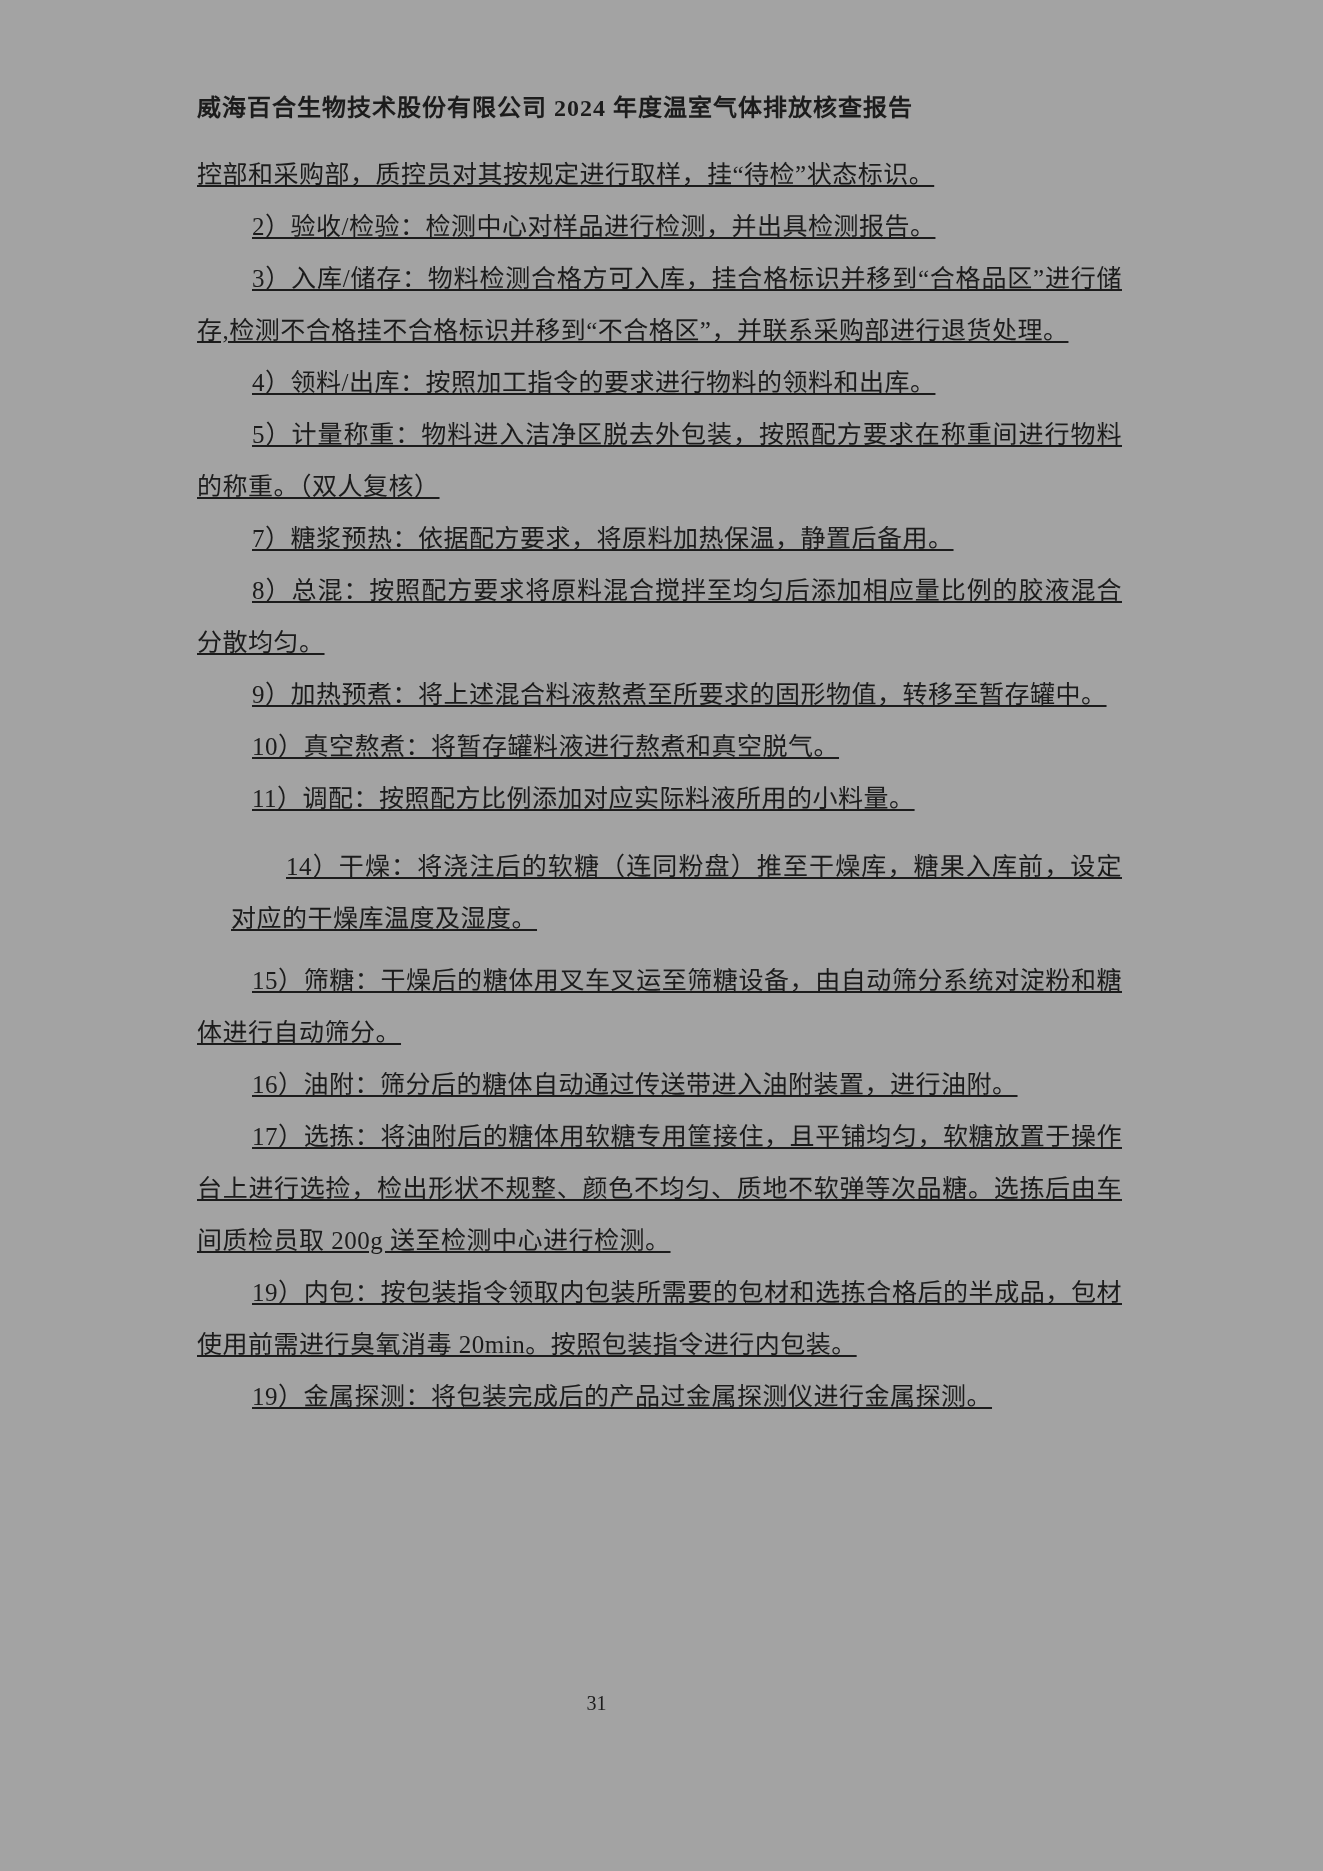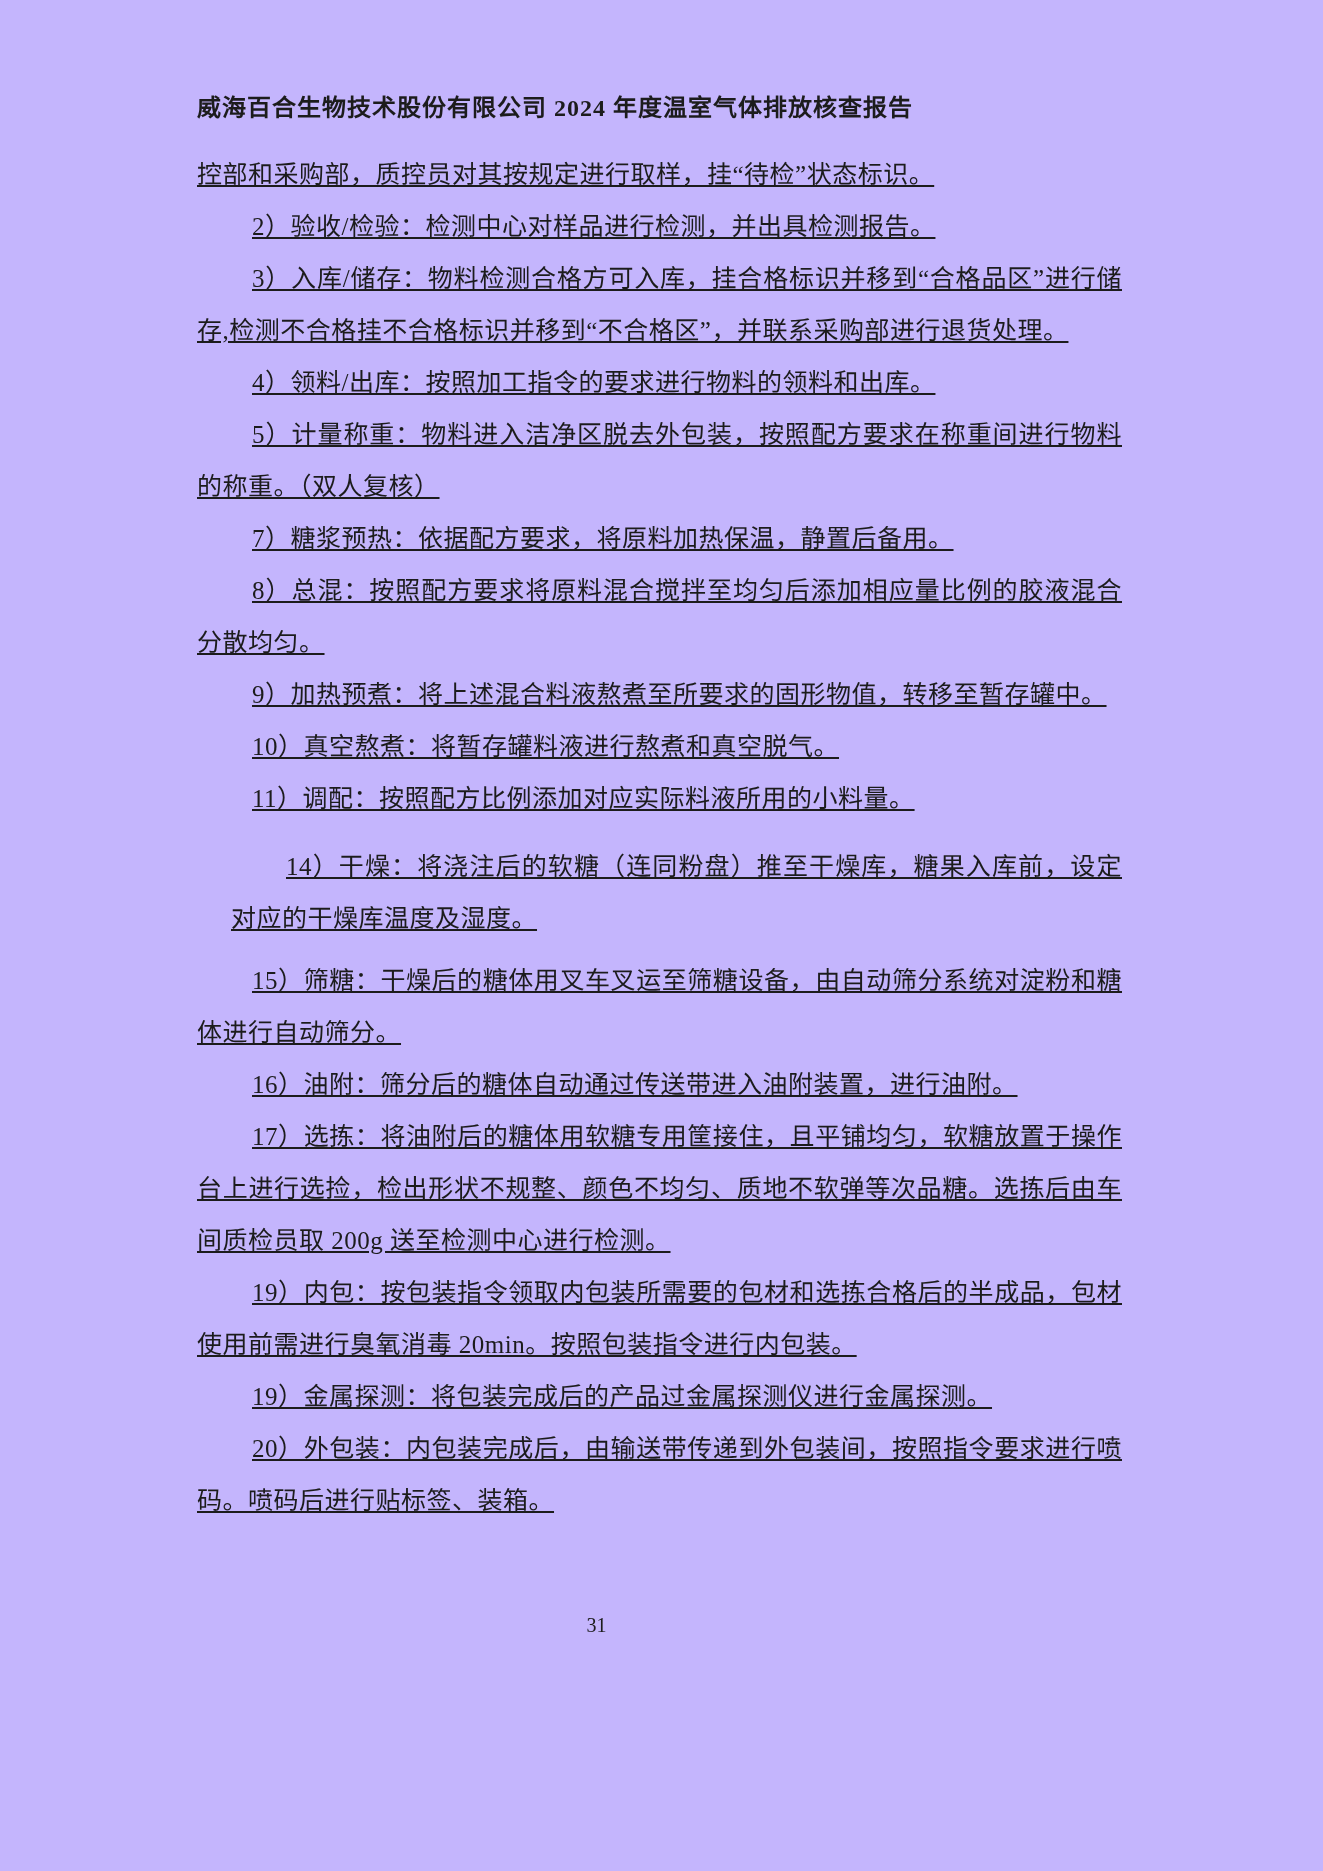--- a/index.html
+++ b/index.html
@@ -4,21 +4,21 @@
 <style>
   html, body {
     margin: 0;
     padding: 0;
     background: #ffffff;
   }
   .page {
     position: relative;
     width: 1323px;
     height: 1871px;
-    background: #c4b5fd;
+    background: #a3a3a3;
     font-family: "Liberation Serif", "DejaVu Serif", serif;
     color: #1c1c1c;
     overflow: hidden;
   }
   .doc-header {
     position: absolute;
     top: 88px;
     left: 197px;
     width: 990px;
     font-size: 24px;
@@ -40,21 +40,21 @@
     margin: 0;
     text-align: justify;
   }
   .doc-body p.step {
     text-indent: 55px;
   }
   .doc-body p.gap-lg { margin-top: 16px; margin-left: 34px; }
   .doc-body p.gap-md { margin-top: 10px; }
   .doc-footer {
     position: absolute;
-    top: 1614px;
+    top: 1692px;
     left: 0;
     width: 1193px;
     text-align: center;
     font-size: 20px;
   }
 </style>
 </head>
 <body>
 
 <div class="page">
@@ -71,20 +71,19 @@
     <p class="step">8）总混：按照配方要求将原料混合搅拌至均匀后添加相应量比例的胶液混合分散均匀。</p>
     <p class="step">9）加热预煮：将上述混合料液熬煮至所要求的固形物值，转移至暂存罐中。</p>
     <p class="step">10）真空熬煮：将暂存罐料液进行熬煮和真空脱气。</p>
     <p class="step">11）调配：按照配方比例添加对应实际料液所用的小料量。</p>
     <p class="step gap-lg">14）干燥：将浇注后的软糖（连同粉盘）推至干燥库，糖果入库前，设定对应的干燥库温度及湿度。</p>
     <p class="step gap-md">15）筛糖：干燥后的糖体用叉车叉运至筛糖设备，由自动筛分系统对淀粉和糖体进行自动筛分。</p>
     <p class="step">16）油附：筛分后的糖体自动通过传送带进入油附装置，进行油附。</p>
     <p class="step">17）选拣：将油附后的糖体用软糖专用筐接住，且平铺均匀，软糖放置于操作台上进行选捡，检出形状不规整、颜色不均匀、质地不软弹等次品糖。选拣后由车间质检员取 200g 送至检测中心进行检测。</p>
     <p class="step">19）内包：按包装指令领取内包装所需要的包材和选拣合格后的半成品，包材使用前需进行臭氧消毒 20min。按照包装指令进行内包装。</p>
     <p class="step">19）金属探测：将包装完成后的产品过金属探测仪进行金属探测。</p>
-    <p class="step">20）外包装：内包装完成后，由输送带传递到外包装间，按照指令要求进行喷码。喷码后进行贴标签、装箱。</p>
   </div>
 
   <div class="doc-footer">
     <span>31</span>
   </div>
 
 </div>
 
 </body></html>

